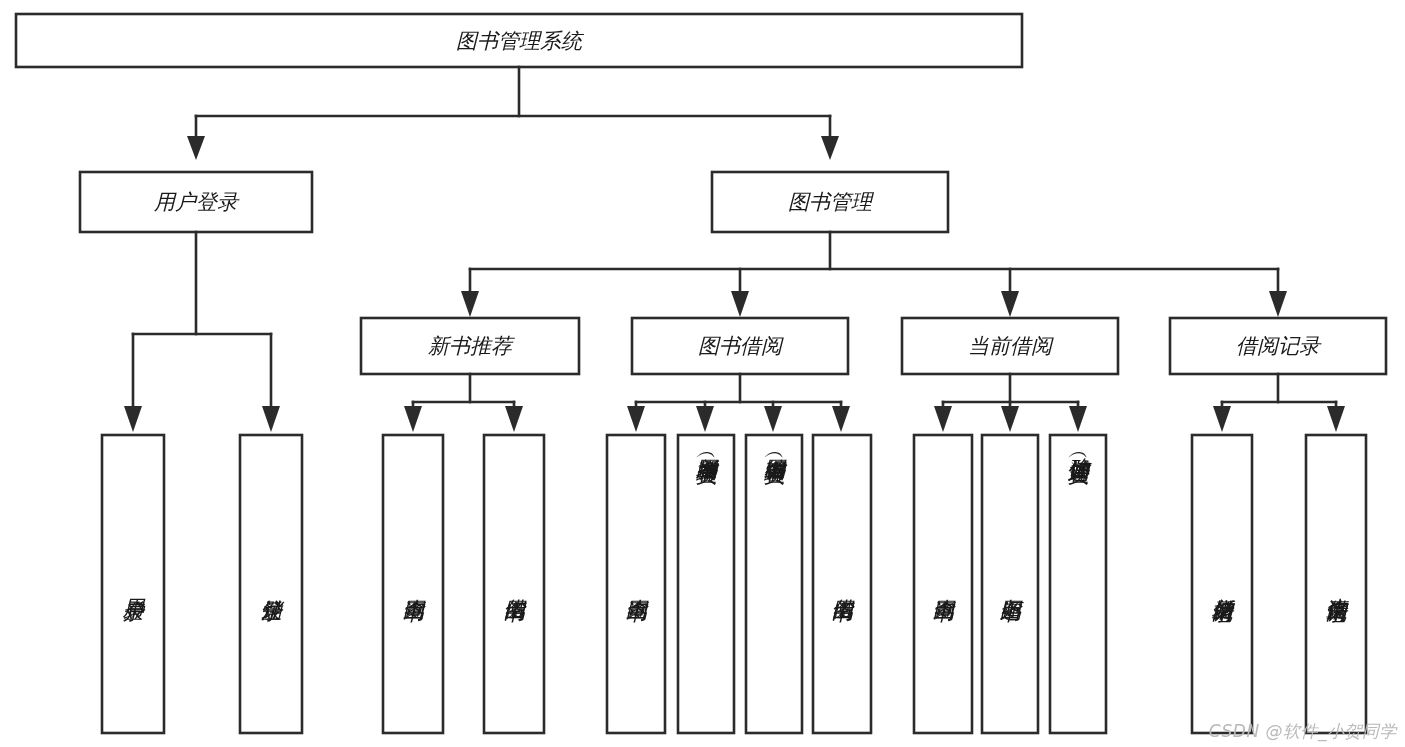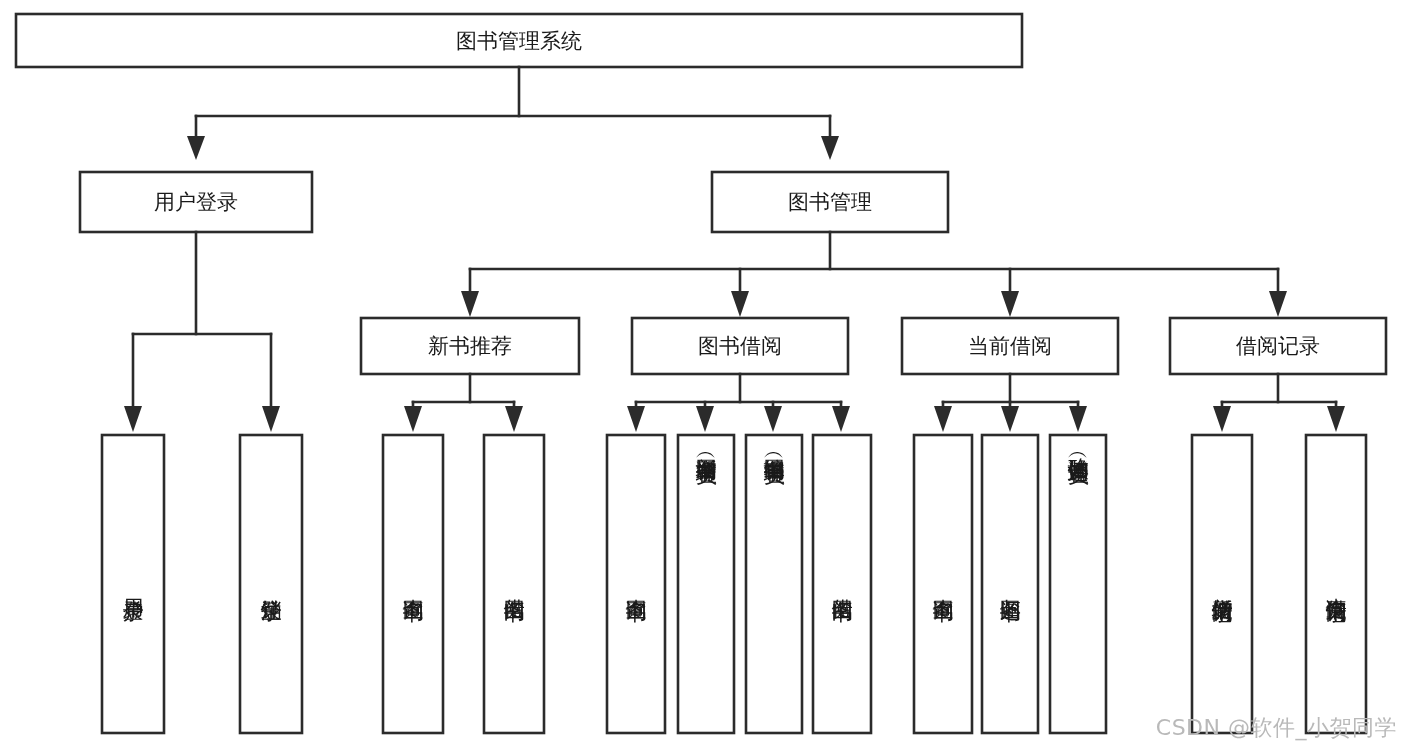--- a/index.html
+++ b/index.html
@@ -10,20 +10,21 @@
   }
   body {
     font-family: "DejaVu Sans", "Liberation Sans", sans-serif;
   }
   #diagram-root {
     position: relative;
     width: 1405px;
     height: 747px;
     background: #ffffff;
     overflow: hidden;
+    font-style: italic;
   }
   svg#flow {
     position: absolute;
     left: 0;
     top: 0;
     width: 1405px;
     height: 747px;
     display: block;
   }
   .node-box {
@@ -63,21 +64,21 @@
     display: flex;
     align-items: center;
     justify-content: center;
     pointer-events: none;
   }
   .watermark {
     position: absolute;
     right: 8px;
     bottom: 4px;
     color: #b9b9b9;
-    font-size: 22px;
+    font-size: 17px;
     font-family: "DejaVu Sans", "Liberation Sans", sans-serif;
     letter-spacing: 0.5px;
     white-space: nowrap;
   }
 </style>
 </head>
 <body>
 
 <div id="diagram-root">
 

